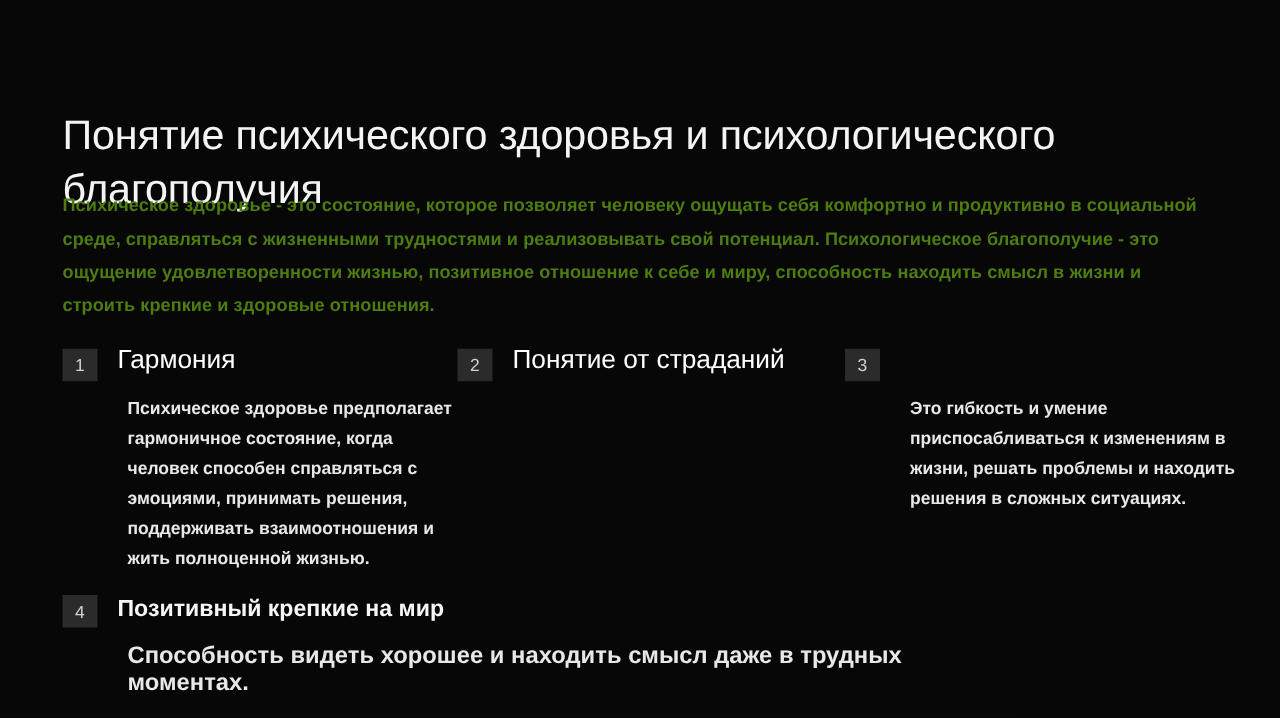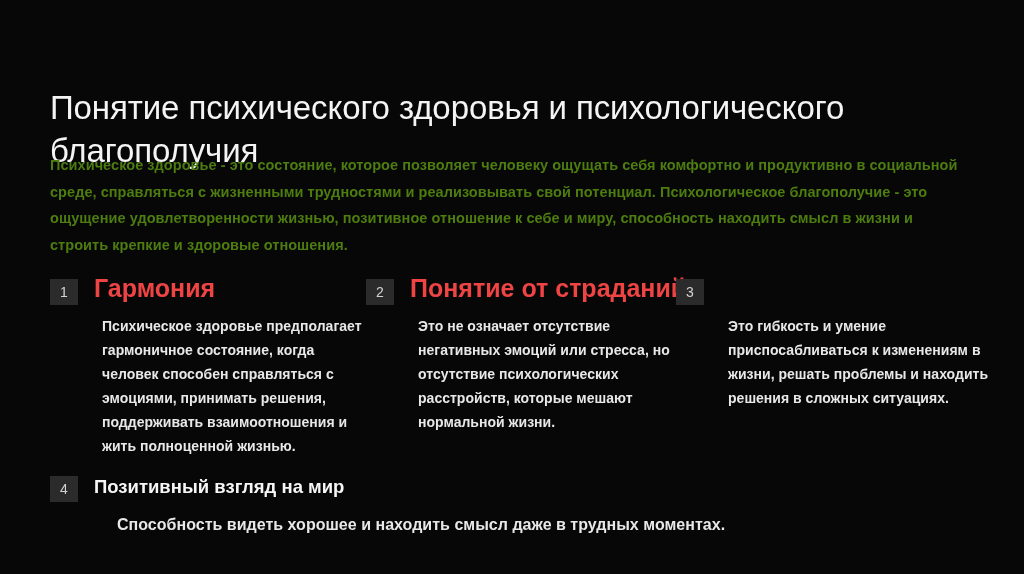--- a/index.html
+++ b/index.html
@@ -74,24 +74,24 @@
     color: #d2d2d2;
     font-size: 14px;
     font-weight: 400;
     line-height: 26px;
     text-align: center;
   }
   .card-title {
     position: absolute;
     left: 44px;
     top: -2px;
-    font-size: 25px;
+    font-size: 21px;
     line-height: 28px;
-    font-weight: 700;
-    color: #ef4444;
+    font-weight: 400;
+    color: #ffffff;
     white-space: nowrap;
   }
   .card-body {
     margin-left: 52px;
     margin-top: 8px;
     width: 266px;
     font-size: 14px;
     line-height: 24px;
     font-weight: bold;
     color: #e8e8e8;
@@ -107,24 +107,24 @@
     top: 2px;
   }
   .wide-card .card-title {
     left: 44px;
     top: -1px;
     font-size: 18.5px;
     font-weight: bold;
     color: #f6f6f6;
   }
   .wide-card .card-body {
-    margin-left: 67px;
+    margin-left: 52px;
     margin-top: 10px;
     width: 640px;
-    font-size: 16px;
+    font-size: 19px;
     line-height: 22px;
   }
 </style>
 </head>
 <body>
 
 <div class="slide">
 
   <div class="page-title">Понятие психического здоровья и психологического благополучия</div>
 
@@ -138,33 +138,32 @@
         <div class="card-title">Гармония</div>
       </div>
       <div class="card-body">Психическое здоровье предполагает гармоничное состояние, когда человек способен справляться с эмоциями, принимать решения, поддерживать взаимоотношения и жить полноценной жизнью.</div>
     </div>
 
     <div class="card c1">
       <div class="card-head">
         <div class="badge">2</div>
         <div class="card-title">Понятие от страданий</div>
       </div>
-      <div class="card-body">Это не означает отсутствие негативных эмоций или стресса, но отсутствие психологических расстройств, которые мешают нормальной жизни.</div>
     </div>
 
     <div class="card c2">
       <div class="card-head">
         <div class="badge">3</div>
       </div>
       <div class="card-body">Это гибкость и умение приспосабливаться к изменениям в жизни, решать проблемы и находить решения в сложных ситуациях.</div>
     </div>
 
   </div>
 
   <div class="wide-card">
     <div class="card-head">
       <div class="badge">4</div>
-      <div class="card-title">Позитивный взгляд на мир</div>
+      <div class="card-title">Позитивный крепкие на мир</div>
     </div>
     <div class="card-body">Способность видеть хорошее и находить смысл даже в трудных моментах.</div>
   </div>
 
 </div>
 
 </body></html>

